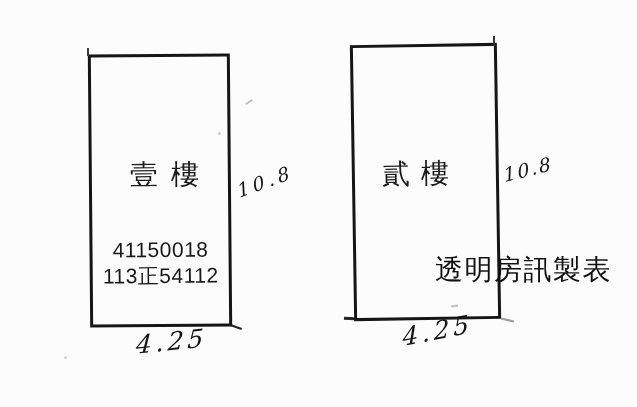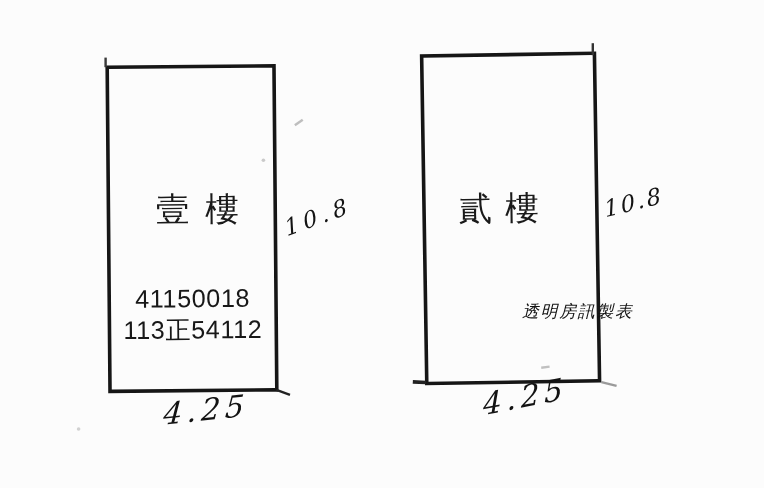--- a/index.html
+++ b/index.html
@@ -52,26 +52,25 @@
     white-space: nowrap;
   }
   .dim-depth-1 { left: 236px; top: 170px; font-size: 19px; letter-spacing: 4px; transform: rotate(-20deg) skewX(-6deg); }
   .dim-depth-2 { left: 503px; top: 158px; font-size: 19px; letter-spacing: 2px; transform: rotate(-14deg) skewX(-6deg); }
   .dim-width-1 { left: 136px; top: 327px; font-size: 25px; letter-spacing: 4px; transform: rotate(-6deg)  skewX(-10deg); }
   .dim-width-2 { left: 402px; top: 316px; font-size: 25px; letter-spacing: 4px; transform: rotate(-11deg) skewX(-10deg); }
 
   .watermark {
     position: absolute;
     left: 435px; top: 251px;
-    font-size: 14px;
+    font-size: 28px;
     letter-spacing: 1.5px;
     color: #111111;
     z-index: 5;
     white-space: nowrap;
-    font-style: italic;
   }
 
   
   .mark { position: absolute; background: #222; }
   .tick-r1-tl  { left: 87px;  top: 48px;  width: 2px;  height: 8px;  background:#3a3a3a; }
   .tick-r2-tr  { left: 493px; top: 36px;  width: 2px;  height: 10px; background:#333333; }
   .tail-r1-br  { left: 230px; top: 326px; width: 12px; height: 2px;  transform: rotate(20deg); }
   .tail-r2-bl  { left: 344px; top: 317px; width: 11px; height: 3px;  transform: rotate(3deg); }
   .tail-r2-br  { left: 501px; top: 319px; width: 13px; height: 2px;  background:#7a7a7a; transform: rotate(14deg); opacity:.75; }
   .speck1 { left: 245px; top: 101px; width: 8px; height: 2px; background:#8a8a8a; transform: rotate(-35deg); opacity:.55; }

